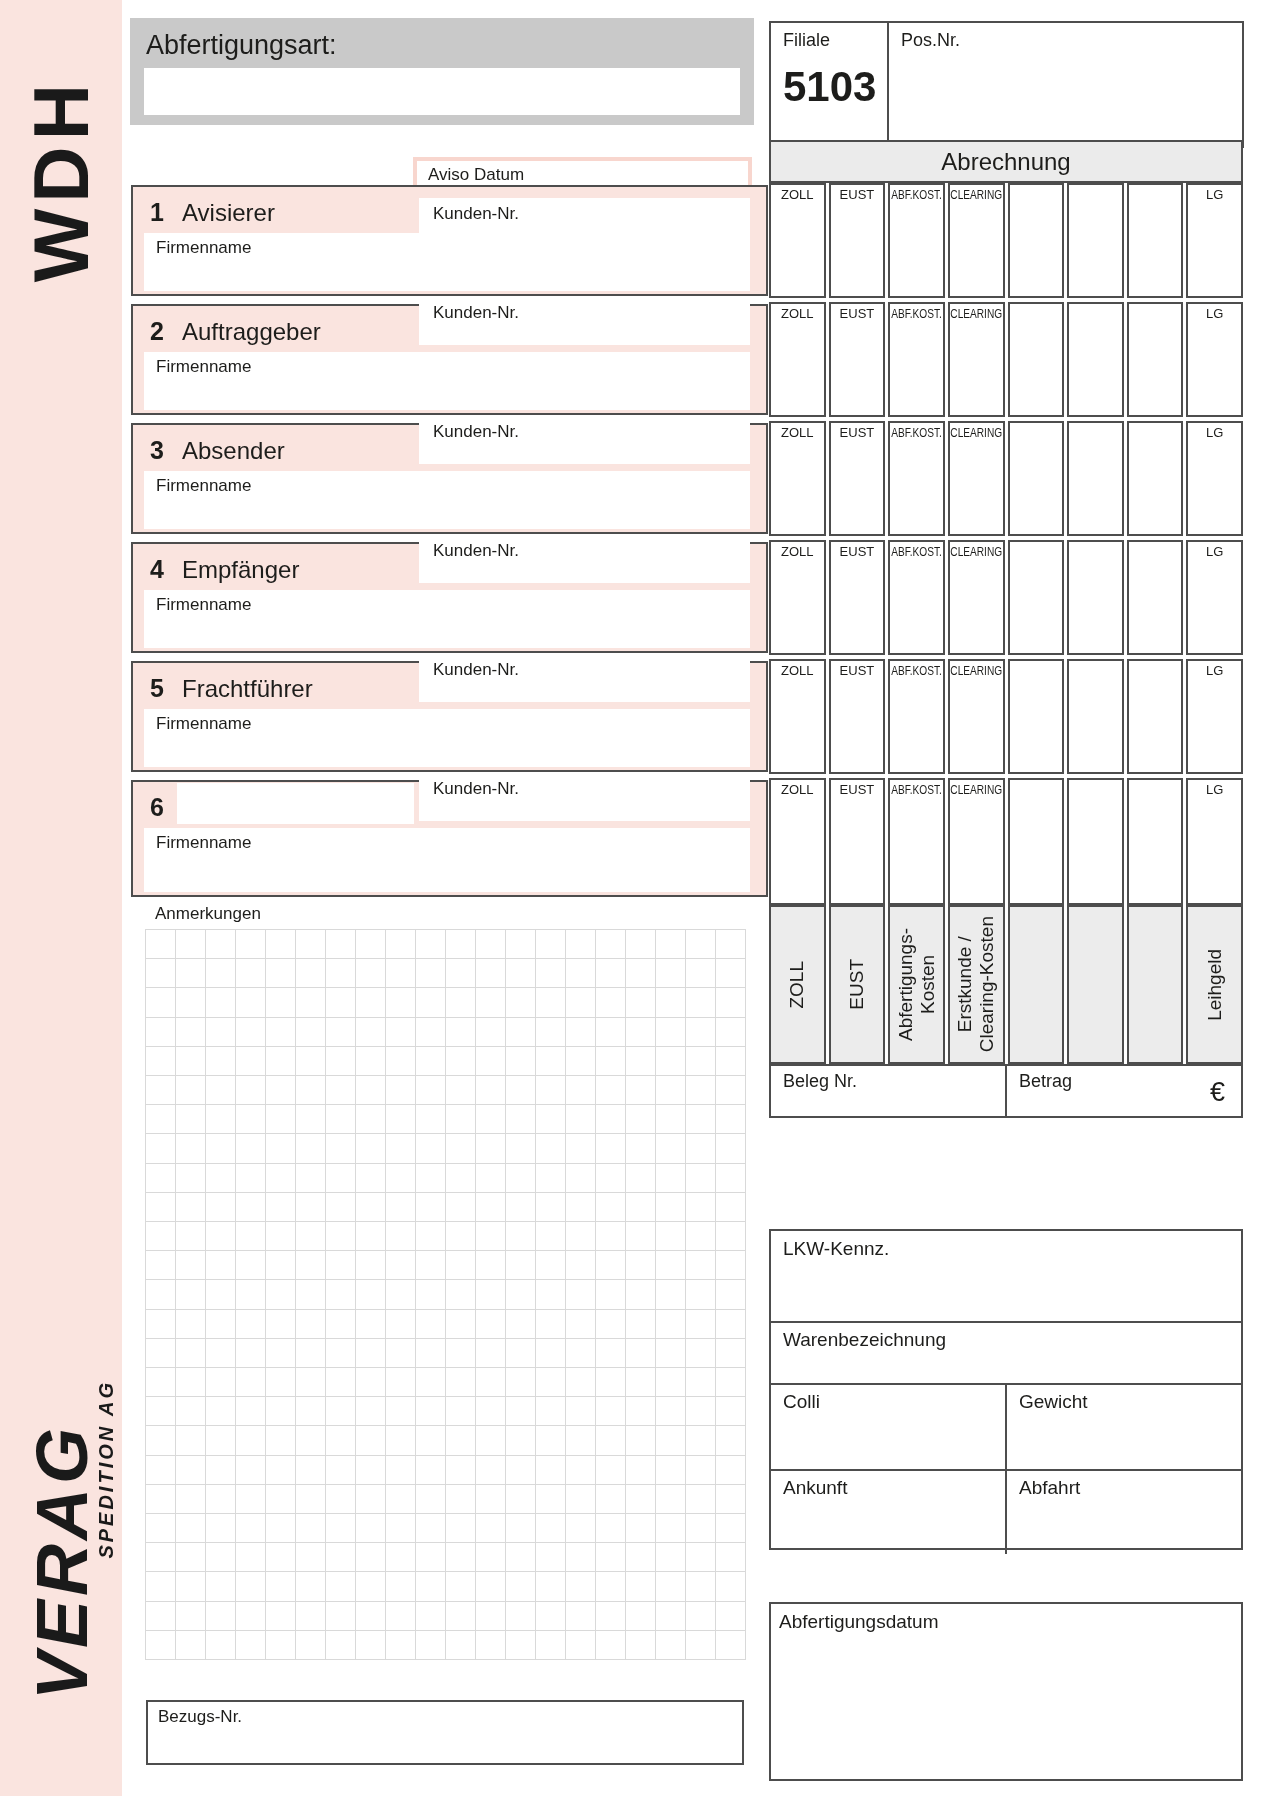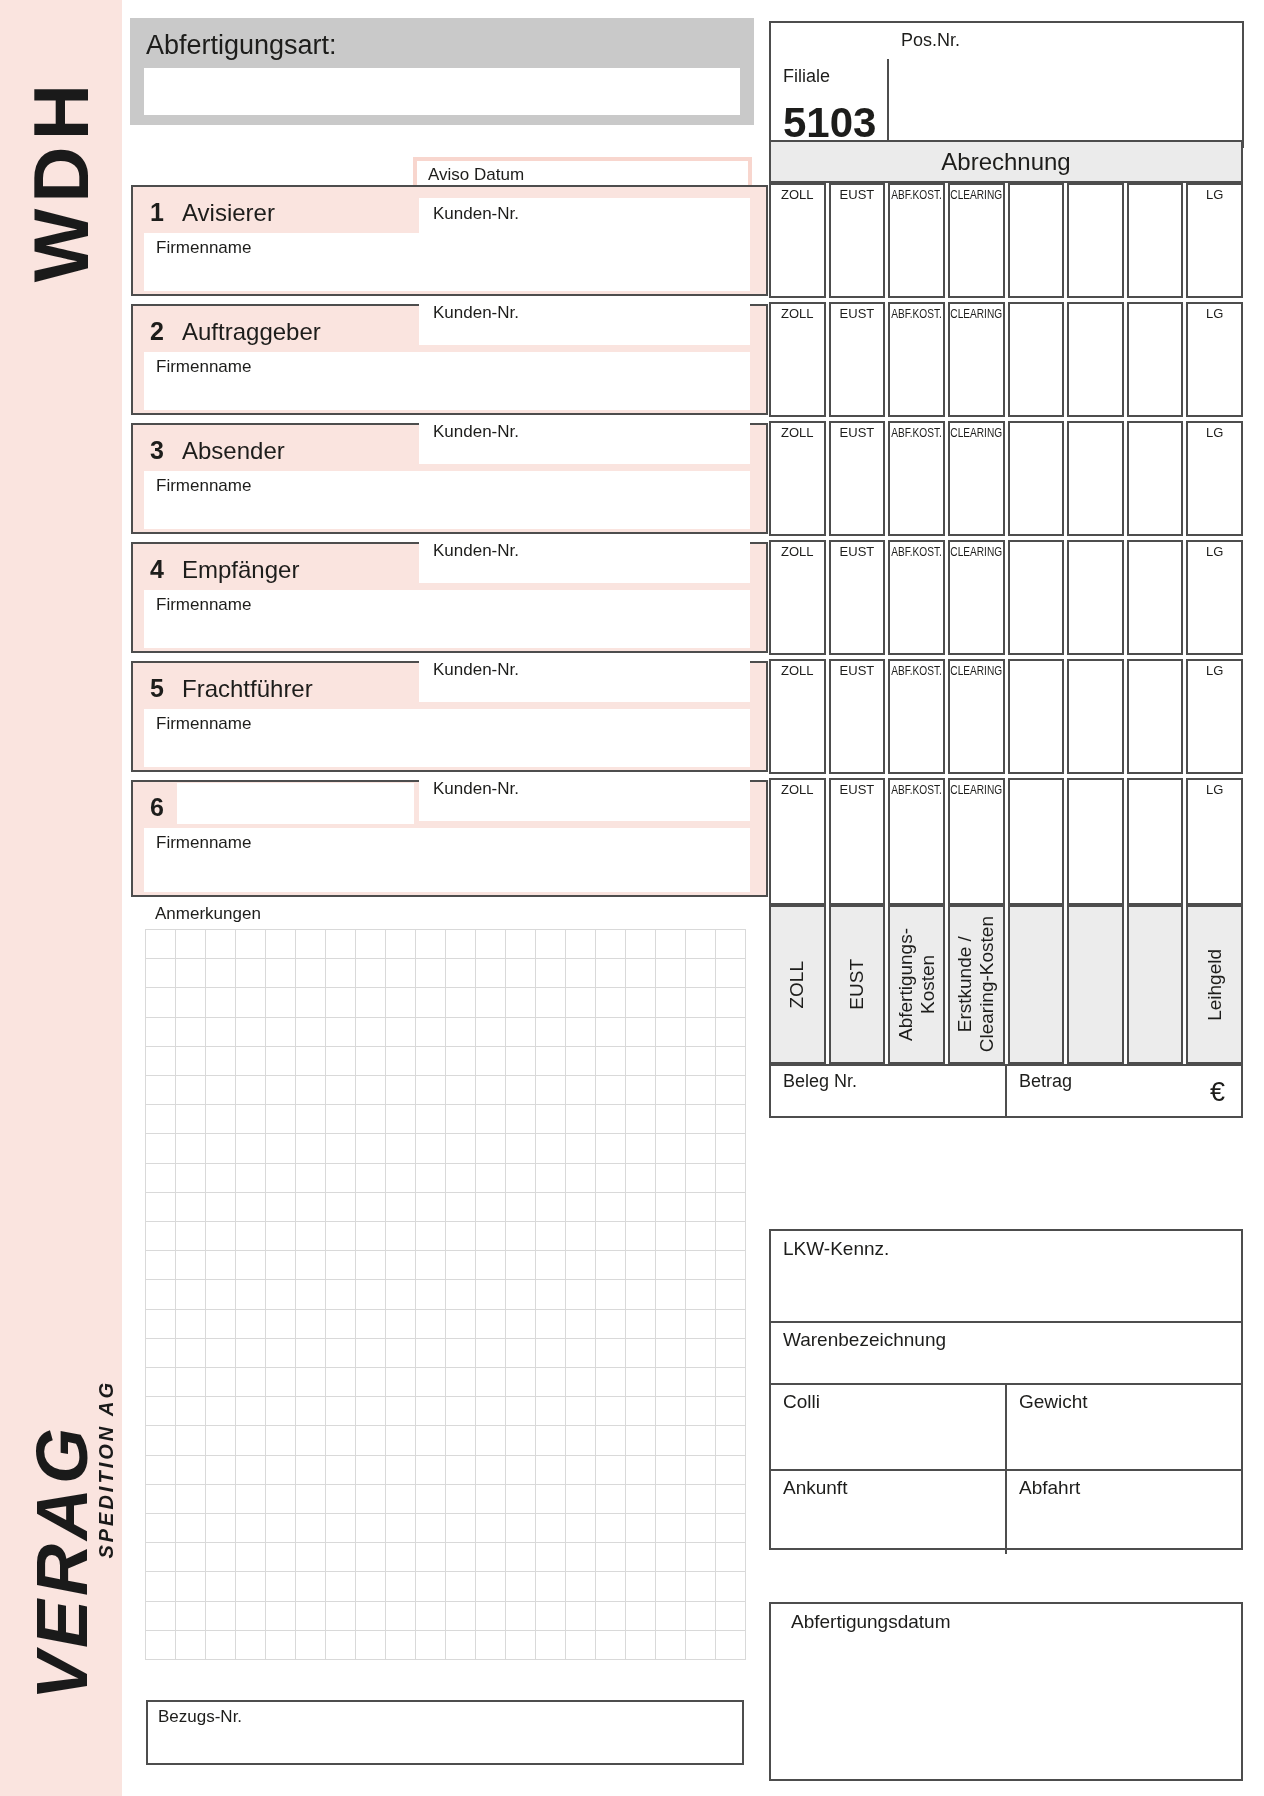--- a/index.html
+++ b/index.html
@@ -82,21 +82,21 @@
       <span id="sped-text" class="vtext">SPEDITION AG</span>
     </div>
   </aside>
 
   <div class="abs" style="left:130px;top:18px;width:624px;height:107px;background:var(--panel-gray);">
     <span class="lbl f27" style="left:16px;top:12px;">Abfertigungsart:</span>
     <div class="whitebox" style="left:14px;top:50px;width:596px;height:47px;"></div>
   </div>
 
   <div class="box" style="left:769px;top:21px;width:475px;height:127px;">
-    <div style="position:absolute;left:0;top:0;width:118px;height:100%;border-right:2px solid var(--bd);margin-top:36px;">
+    <div style="position:absolute;left:0;top:0;width:118px;height:100%;border-right:2px solid var(--bd);">
       <span class="lbl f18" style="left:12px;top:7px;">Filiale</span>
       <span class="lbl" style="left:12px;top:40px;font-size:42px;font-weight:700;">5103</span>
     </div>
     <div style="position:absolute;left:120px;top:0;right:0;height:100%;">
       <span class="lbl f18" style="left:10px;top:7px;">Pos.Nr.</span>
     </div>
   </div>
 
   <div class="abs" style="left:413px;top:141px;width:339px;height:58px;background:var(--pink-border);margin-top:16px;">
     <div class="whitebox" style="left:4px;top:4px;right:4px;bottom:4px;">
@@ -352,21 +352,21 @@
         </div>
         <div class="half">
           <span class="lbl f19" style="left:12px;top:6px;">Abfahrt</span>
         </div>
       </div>
     </div>
   </div>
 
   <div class="box" style="left:769px;top:1602px;width:474px;height:179px;">
     <div style="position:relative;height:62px;">
-      <span class="lbl f19" style="left:20px;top:7px;">Abfertigungsdatum</span>
+      <span class="lbl f19" style="left:8px;top:7px;">Abfertigungsdatum</span>
     </div>
   </div>
 
   <span class="lbl f17" style="left:155px;top:904px;">Anmerkungen</span>
   <div id="anm-grid"></div>
 
   <div class="box" style="left:146px;top:1700px;width:598px;height:65px;">
     <span class="lbl f17" style="left:10px;top:5px;">Bezugs-Nr.</span>
   </div>
 

